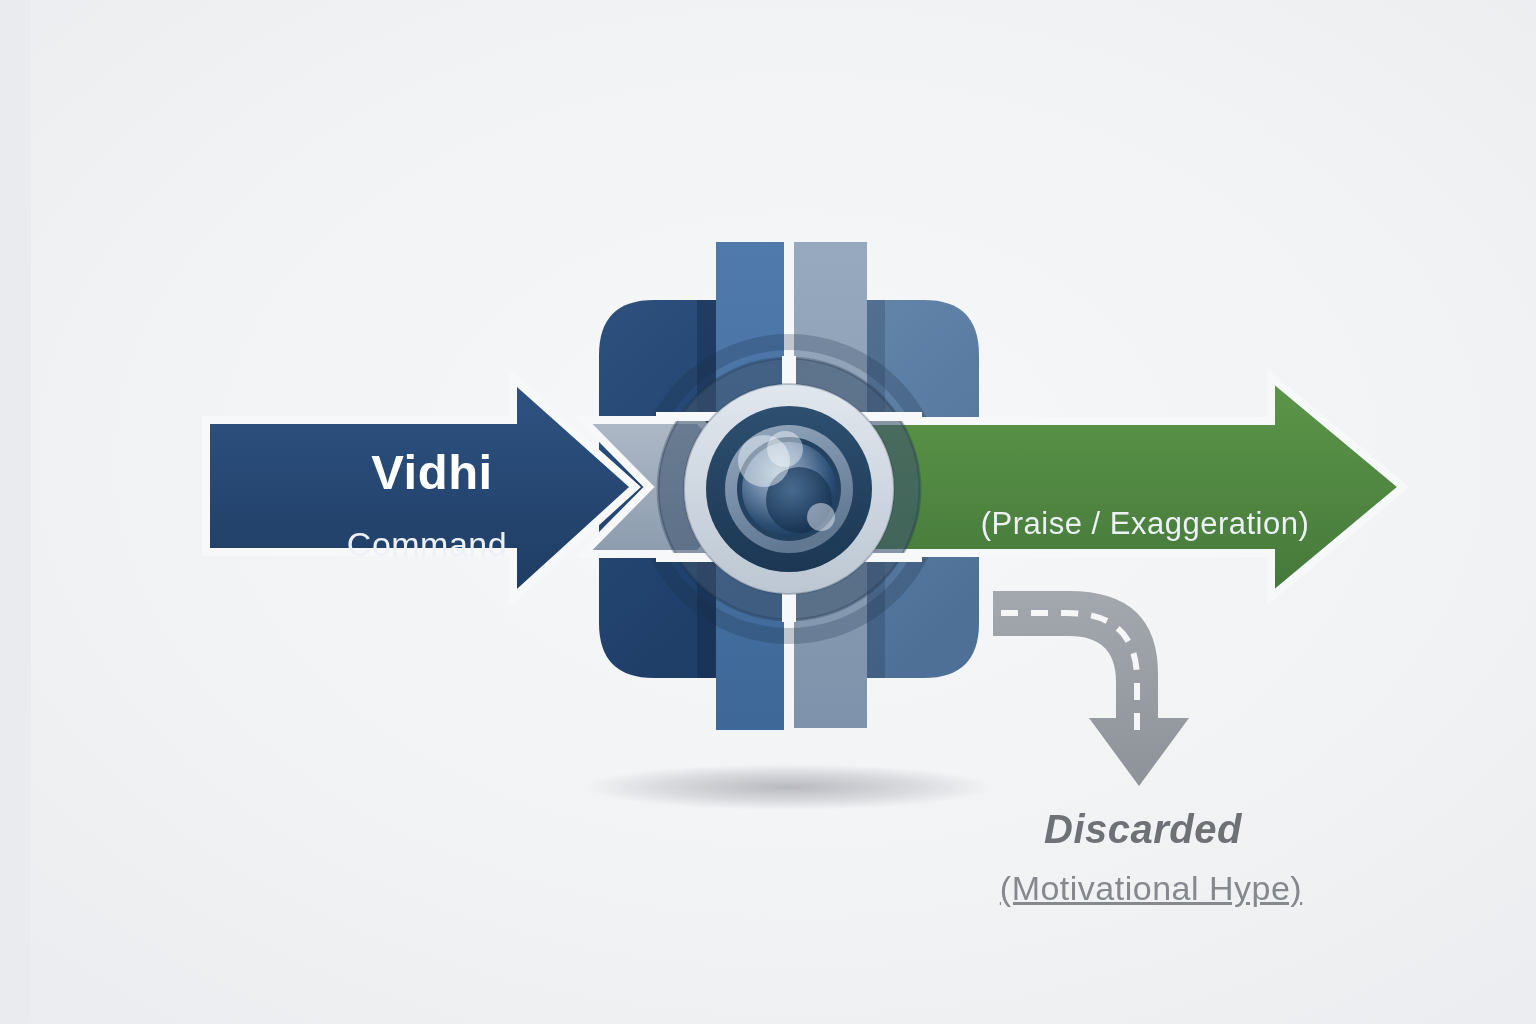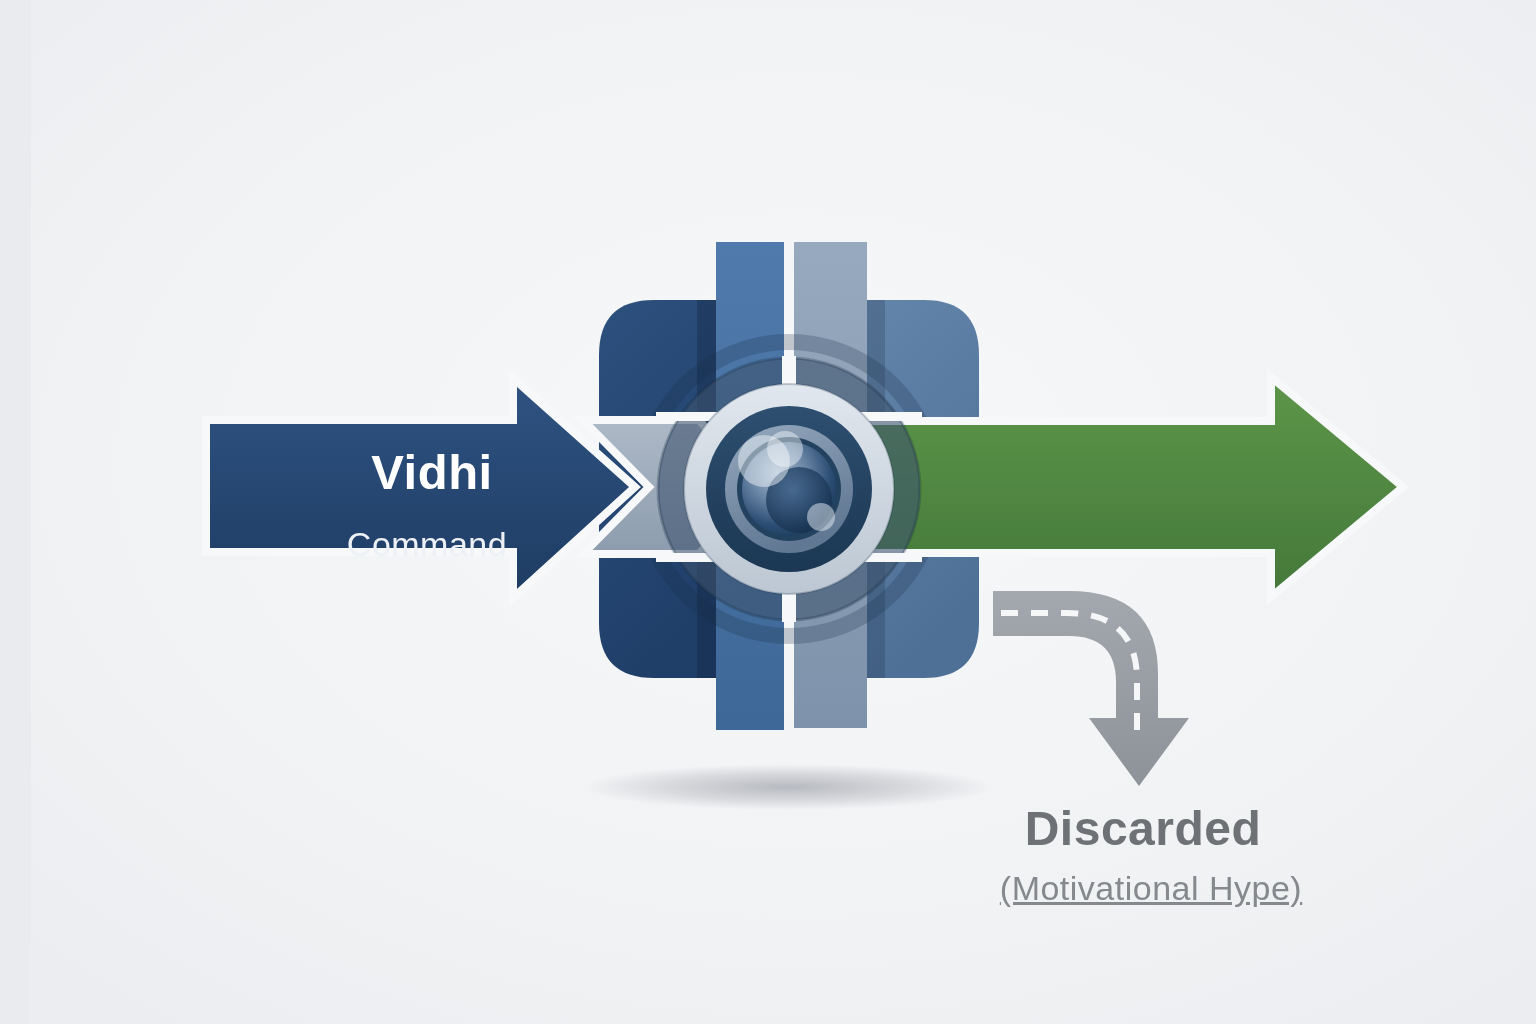--- a/index.html
+++ b/index.html
@@ -18,21 +18,21 @@
   .label{
     position:absolute;transform:translate(-50%,-50%);
     white-space:nowrap;text-align:center;line-height:1;
     letter-spacing:.5px;
   }
   .lbl-title{font-weight:bold;color:#ffffff;}
   .vidhi-title   {left:401px;top:472px;font-size:49px;}
   .vidhi-sub     {left:396px;top:544px;font-size:34px;color:#edf1f6;}
   .artha-title   {left:1122px;top:471px;font-size:50px;}
   .artha-sub     {left:1114px;top:523px;font-size:31px;color:#edf1f6;}
-  .disc-title    {left:1112px;top:829px;font-size:48px;font-weight:bold;color:#6e7277;}
+  .disc-title    {left:1112px;top:829px;font-size:40px;font-weight:bold;color:#6e7277;font-style:italic;}
   .disc-sub      {left:1120px;top:888px;font-size:34px;color:#85898e;text-decoration:underline;}
 </style>
 </head>
 <body>
 
 <div class="stage">
 
   <svg class="art" width="1536" height="1024" viewBox="0 0 1536 1024">
     <defs>
       <radialGradient id="shadowGrad" cx="50%" cy="50%" r="50%">
@@ -142,16 +142,17 @@
 
     <g>
       <path d="M 962,591 L 1038,591 Q 1127,591 1127,674 L 1127,718 L 1158,718 L 1108,786 L 1058,718 L 1085,718 L 1085,682 Q 1085,636 1038,636 L 962,636 Z" fill="url(#roadG)"></path>
       <path d="M 970,613 L 1036,613 Q 1106,613 1106,680 L 1106,736" fill="none" stroke="#f5f6f8" stroke-width="6" stroke-dasharray="17 13"></path>
     </g>
   </svg>
 
   <div class="label lbl-title vidhi-title">Vidhi</div>
   <div class="label vidhi-sub">Command</div>
 
+  <div class="label artha-sub">(Praise / Exaggeration)</div>
 
   <div class="label disc-title">Discarded</div>
   <div class="label disc-sub">(Motivational Hype)</div>
 </div>
 
 </body></html>

